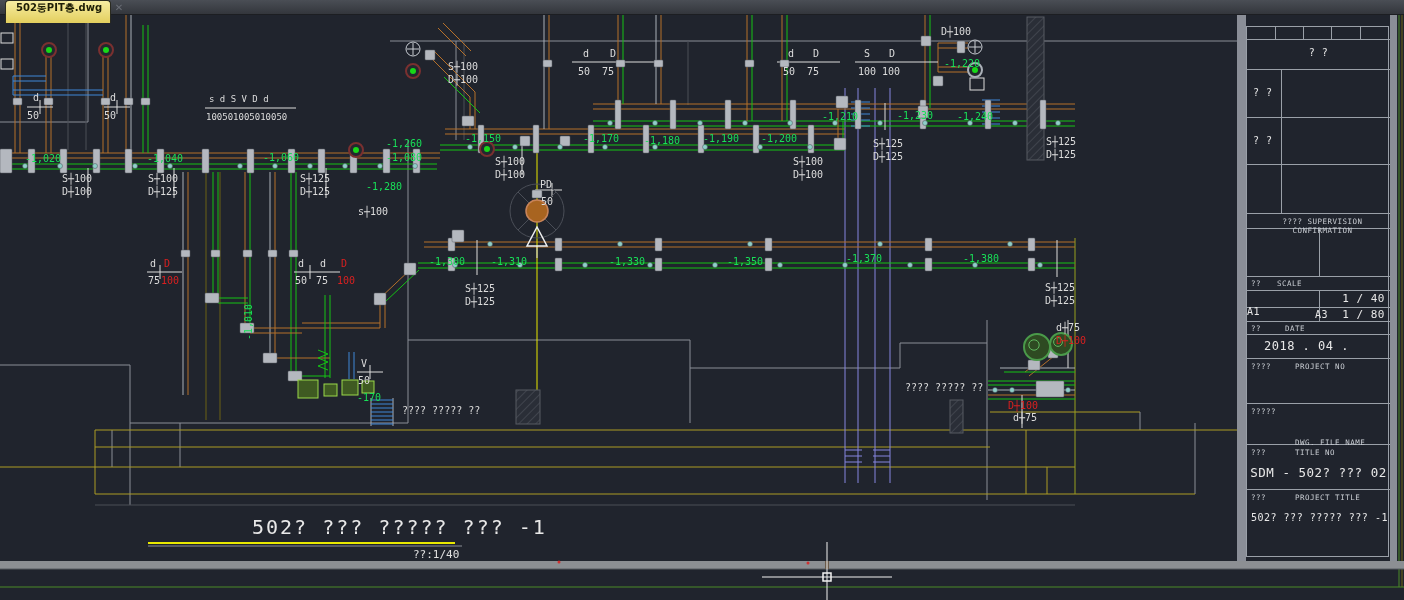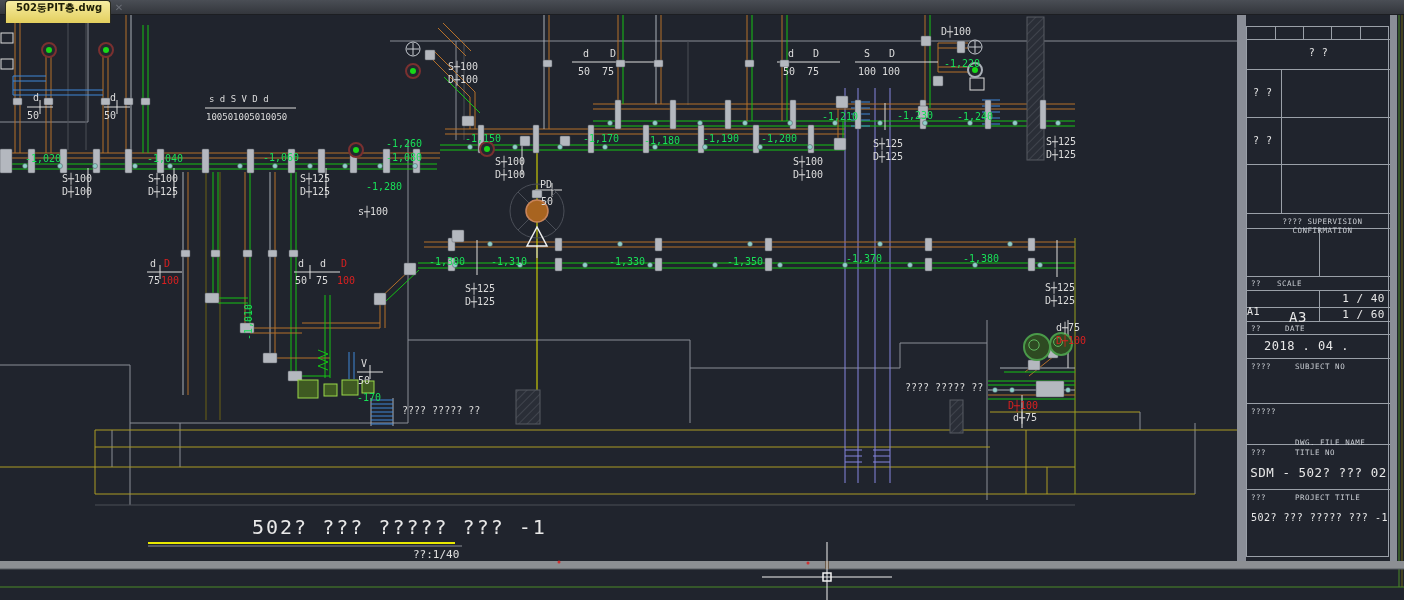--- a/index.html
+++ b/index.html
@@ -534,27 +534,27 @@
     <div class="ln" style="left:0;top:462px;width:143px;height:1px;"></div>
 
     <div class="lbl big" style="left:0;top:20px;width:143px;text-align:center;font-size:10px;">? ?</div>
     <div class="lbl big" style="left:6px;top:60px;font-size:10px;">? ?</div>
     <div class="lbl big" style="left:6px;top:108px;font-size:10px;">? ?</div>
     <div class="lbl" style="left:10px;top:190px;text-align:center;">????  SUPERVISION  CONFIRMATION</div>
     <div class="lbl" style="left:4px;top:252px;">??</div>
     <div class="lbl" style="left:30px;top:252px;">SCALE</div>
     <div class="lbl big" style="left:0;top:266px;width:72px;text-align:left;font-size:10px;margin-top:13px;">A1</div>
     <div class="lbl big" style="left:76px;top:265px;width:62px;text-align:right;font-size:11px;">1 / 40</div>
-    <div class="lbl big" style="left:15px;top:282px;width:72px;text-align:center;font-size:14px;">A3</div>
-    <div class="lbl big" style="left:76px;top:281px;width:62px;text-align:right;font-size:11px;">1 / 60</div>
+    <div class="lbl big" style="left:9px;top:282px;width:72px;text-align:right;font-size:10px;">A3</div>
+    <div class="lbl big" style="left:76px;top:281px;width:62px;text-align:right;font-size:11px;">1 / 80</div>
     <div class="lbl" style="left:4px;top:297px;">??</div>
     <div class="lbl" style="left:38px;top:297px;">DATE</div>
     <div class="lbl big" style="left:0;top:312px;width:119px;text-align:center;font-size:12px;">2018  . 04 .</div>
     <div class="lbl" style="left:4px;top:335px;">????</div>
-    <div class="lbl" style="left:48px;top:335px;">SUBJECT NO</div>
+    <div class="lbl" style="left:48px;top:335px;">PROJECT NO</div>
     <div class="lbl" style="left:4px;top:380px;">?????</div>
     <div class="lbl" style="left:48px;top:380px;margin-top:31px;">DWG. FILE NAME</div>
     <div class="lbl" style="left:4px;top:421px;">???</div>
     <div class="lbl" style="left:48px;top:421px;">TITLE NO</div>
     <div class="lbl big" style="left:0;top:438px;width:143px;text-align:center;font-size:12.5px;">SDM - 502? ??? 02</div>
     <div class="lbl" style="left:4px;top:466px;">???</div>
     <div class="lbl" style="left:48px;top:466px;">PROJECT TITLE</div>
     <div class="lbl big" style="left:4px;top:485px;font-size:10px;">502? ??? ????? ??? -1</div>
   </div>
 </div>

